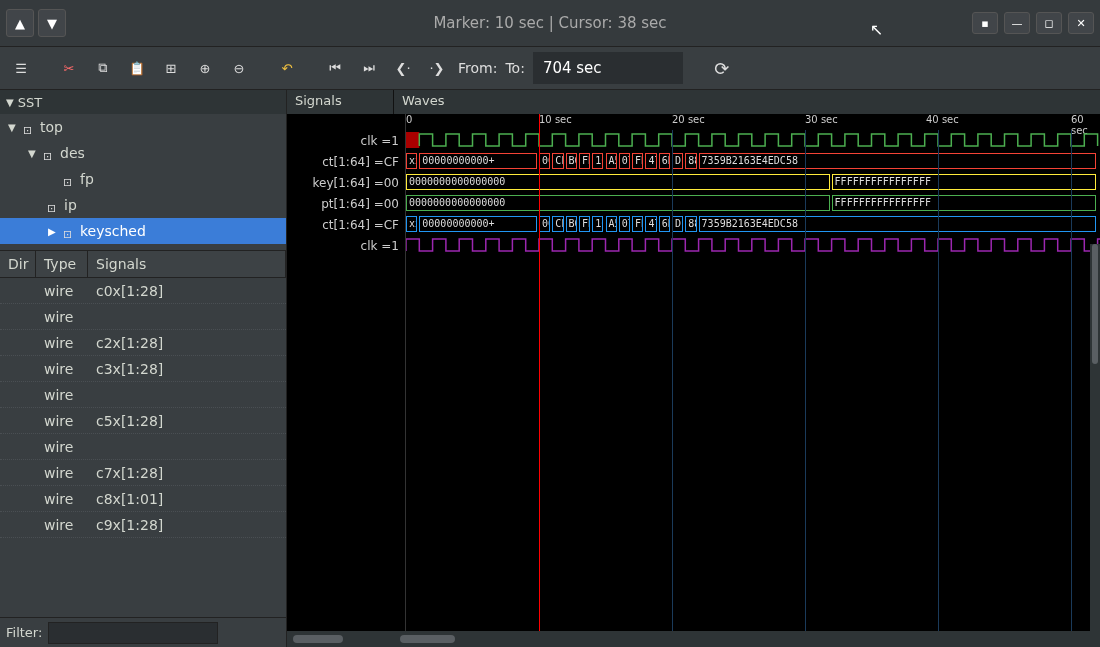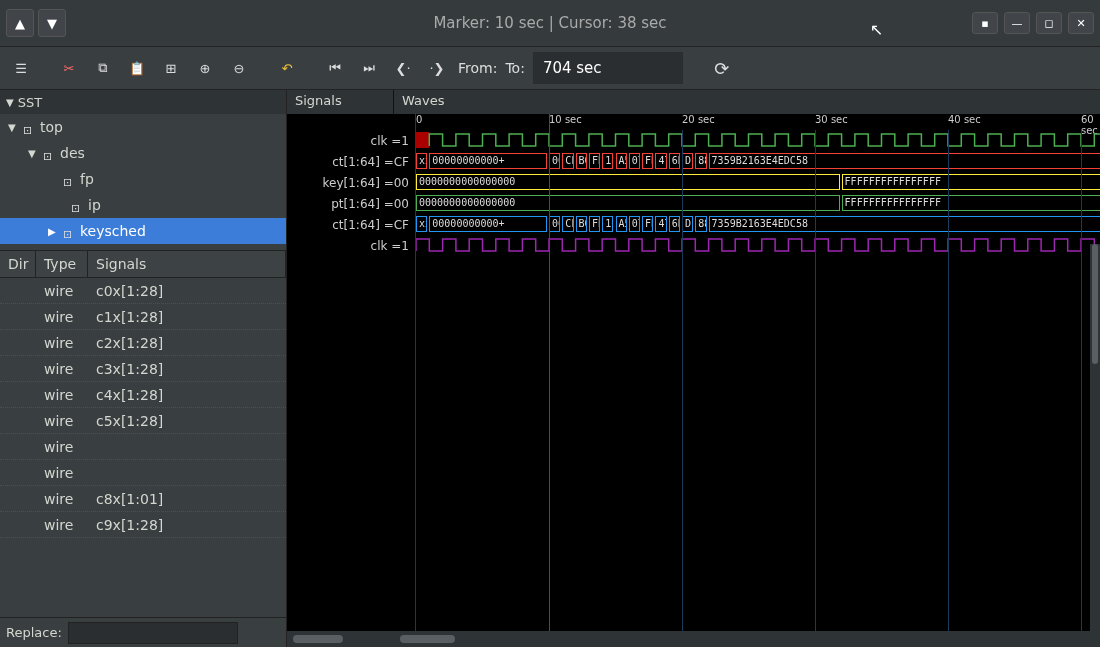--- a/index.html
+++ b/index.html
@@ -31,21 +31,21 @@
 .sig-td { padding: 0 8px; font-size: 14px; }
 .filter-row { height: 30px; display: flex; align-items: center; padding: 0 6px; gap: 6px; border-top: 1px solid #222; }
 .filter-input { background: #2a2e31; border: 1px solid #222; color: #fff; height: 22px; width: 170px; padding: 0 4px; }
 .btn-row { height: 44px; display: flex; align-items: center; gap: 8px; padding: 0 8px; }
 .action-btn { flex: 1; height: 30px; background: #414549; border: 1px solid #555; border-radius: 3px; color: #fff; cursor: pointer; font-size: 14px; }
 .right-area { flex: 1; display: flex; flex-direction: column; background: #000; }
 .wave-headers { display: flex; height: 24px; background: #2e3436; }
 .signals-hdr { width: 107px; padding: 3px 8px; border-right: 1px solid #111; }
 .waves-hdr { flex: 1; padding: 3px 8px; }
 .wave-body { flex: 1; display: flex; position: relative; }
-.signal-names { width: 129px; background: #000; border-right: 1px solid #333; font-family: monospace; font-size: 12px; color: #ccc; padding-top: 16px; }
+.signal-names { width: 119px; background: #000; border-right: 1px solid #333; font-family: monospace; font-size: 12px; color: #ccc; padding-top: 16px; }
 .sig-name-row { height: 21px; display: flex; align-items: center; justify-content: flex-end; padding-right: 6px; white-space: nowrap; }
 .wave-canvas { flex: 1; background: #000; position: relative; overflow: hidden; }
 .time-axis { position: absolute; top: 0; left: 0; right: 0; height: 16px; font-size: 10px; font-family: monospace; color: #ccc; }
 .tick { position: absolute; top: 0; }
 .marker-line { position: absolute; top: 0; bottom: 0; width: 1px; background: #f00; z-index: 5; }
 .wave-row { position: absolute; left: 0; right: 0; height: 20px; }
 .bus-seg { position: absolute; height: 16px; top: 2px; border: 1px solid; font-size: 10px; font-family: monospace; padding: 0 2px; line-height: 14px; white-space: nowrap; overflow: hidden; background: #000; }
 .clock-svg { position: absolute; top: 2px; left: 0; height: 16px; }
 .hscroll { height: 16px; background: #2e3436; display: flex; }
 .hscroll-sig { width: 107px; position: relative; }
@@ -111,21 +111,21 @@
         <div class="tree-row" style="padding-left: 28px;">
           <span class="exp">▼</span>
           <span class="tree-icon"></span>
           <span>des</span>
         </div>
         <div class="tree-row" style="padding-left: 48px;">
           <span class="exp"> </span>
           <span class="tree-icon"></span>
           <span>fp</span>
         </div>
-        <div class="tree-row" style="padding-left: 56px;">
+        <div class="tree-row" style="padding-left: 32px;">
           <span class="exp"> </span>
           <span class="tree-icon"></span>
           <span>ip</span>
         </div>
         <div class="tree-row selected" style="padding-left: 48px;">
           <span class="exp">▶</span>
           <span class="tree-icon"></span>
           <span>keysched</span>
         </div>
         <div class="tree-row" style="padding-left: 48px;">
@@ -139,63 +139,62 @@
     </div>
     <div class="sig-table" id="sig-table">
         <div class="sig-row">
           <div class="sig-td" style="width:36px"></div>
           <div class="sig-td" style="width:52px">wire</div>
           <div class="sig-td" style="flex:1">c0x[1:28]</div>
         </div>
         <div class="sig-row">
           <div class="sig-td" style="width:36px"></div>
           <div class="sig-td" style="width:52px">wire</div>
-          <div class="sig-td" style="flex:1">c1x[1:28]</div>
         </div>
         <div class="sig-row">
           <div class="sig-td" style="width:36px"></div>
           <div class="sig-td" style="width:52px">wire</div>
           <div class="sig-td" style="flex:1">c2x[1:28]</div>
         </div>
         <div class="sig-row">
           <div class="sig-td" style="width:36px"></div>
           <div class="sig-td" style="width:52px">wire</div>
           <div class="sig-td" style="flex:1">c3x[1:28]</div>
         </div>
         <div class="sig-row">
           <div class="sig-td" style="width:36px"></div>
           <div class="sig-td" style="width:52px">wire</div>
-          <div class="sig-td" style="flex:1">c4x[1:28]</div>
         </div>
         <div class="sig-row">
           <div class="sig-td" style="width:36px"></div>
           <div class="sig-td" style="width:52px">wire</div>
           <div class="sig-td" style="flex:1">c5x[1:28]</div>
         </div>
         <div class="sig-row">
           <div class="sig-td" style="width:36px"></div>
           <div class="sig-td" style="width:52px">wire</div>
         </div>
         <div class="sig-row">
           <div class="sig-td" style="width:36px"></div>
           <div class="sig-td" style="width:52px">wire</div>
+          <div class="sig-td" style="flex:1">c7x[1:28]</div>
         </div>
         <div class="sig-row">
           <div class="sig-td" style="width:36px"></div>
           <div class="sig-td" style="width:52px">wire</div>
           <div class="sig-td" style="flex:1">c8x[1:01]</div>
         </div>
         <div class="sig-row">
           <div class="sig-td" style="width:36px"></div>
           <div class="sig-td" style="width:52px">wire</div>
           <div class="sig-td" style="flex:1">c9x[1:28]</div>
         </div>
       </div>
     <div class="filter-row">
-      <span>Replace:</span>
+      <span>Filter:</span>
       <input class="filter-input" style="">
     </div>
   </div>
 
   <div class="right-area">
     <div class="wave-headers">
       <div class="signals-hdr">Signals</div>
       <div class="waves-hdr">Waves</div>
     </div>
     <div class="wave-body">
@@ -206,21 +205,21 @@
           <div class="sig-name-row">pt[1:64] =00</div>
           <div class="sig-name-row">ct[1:64] =CF</div>
           <div class="sig-name-row">clk =1</div>
         </div>
       <div class="wave-canvas" id="wave-canvas">
         <div class="time-axis" id="time-axis">
             <div class="tick" style="left: 0px;">0</div>
             <div class="tick" style="left: 133px;">10 sec</div>
             <div class="tick" style="left: 266px;">20 sec</div>
             <div class="tick" style="left: 399px;">30 sec</div>
-            <div class="tick" style="left: 532px;">40 sec</div>
+            <div class="tick" style="left: 520px;">40 sec</div>
             <div class="tick" style="left: 665px;">60 sec</div>
           </div>
       <div class="marker-line" style="left: 133px;"></div>
           <div style="position: absolute; top: 16px; bottom: 0px; width: 1px; background: rgb(26, 58, 90); left: 133px; z-index: 1;"></div>
           <div style="position: absolute; top: 16px; bottom: 0px; width: 1px; background: rgb(26, 58, 90); left: 266px; z-index: 1;"></div>
           <div style="position: absolute; top: 16px; bottom: 0px; width: 1px; background: rgb(26, 58, 90); left: 399px; z-index: 1;"></div>
           <div style="position: absolute; top: 16px; bottom: 0px; width: 1px; background: rgb(26, 58, 90); left: 532px; z-index: 1;"></div>
           <div style="position: absolute; top: 16px; bottom: 0px; width: 1px; background: rgb(26, 58, 90); left: 665px; z-index: 1;"></div>
           <div class="wave-row" style="top: 16px;">
             <svg class="clock-svg" width="700" height="16">

